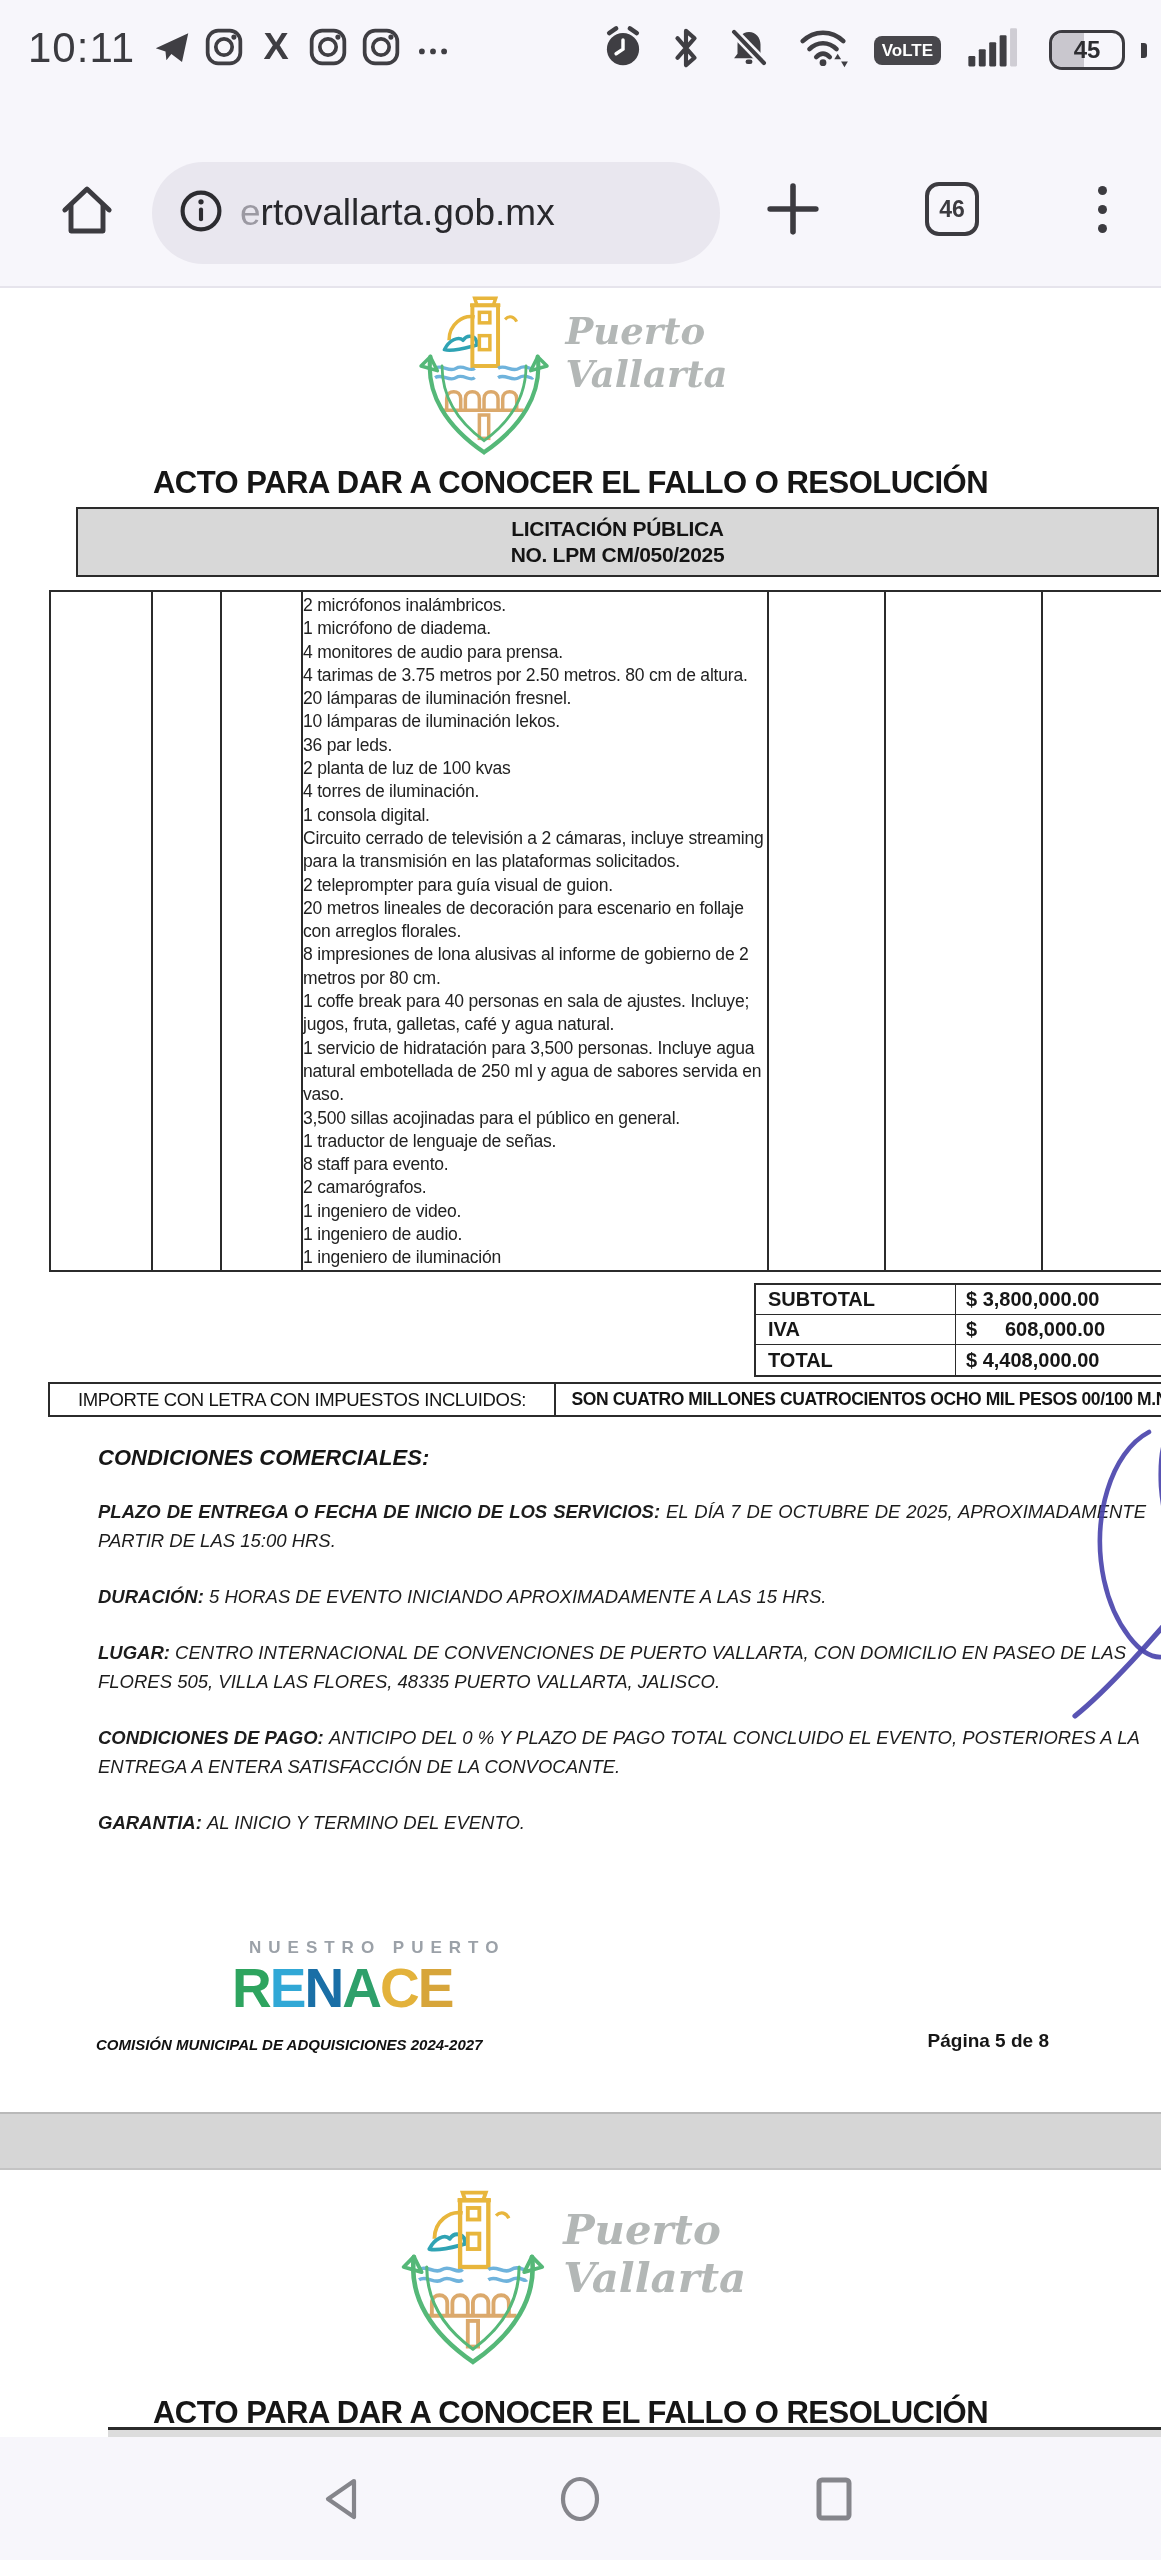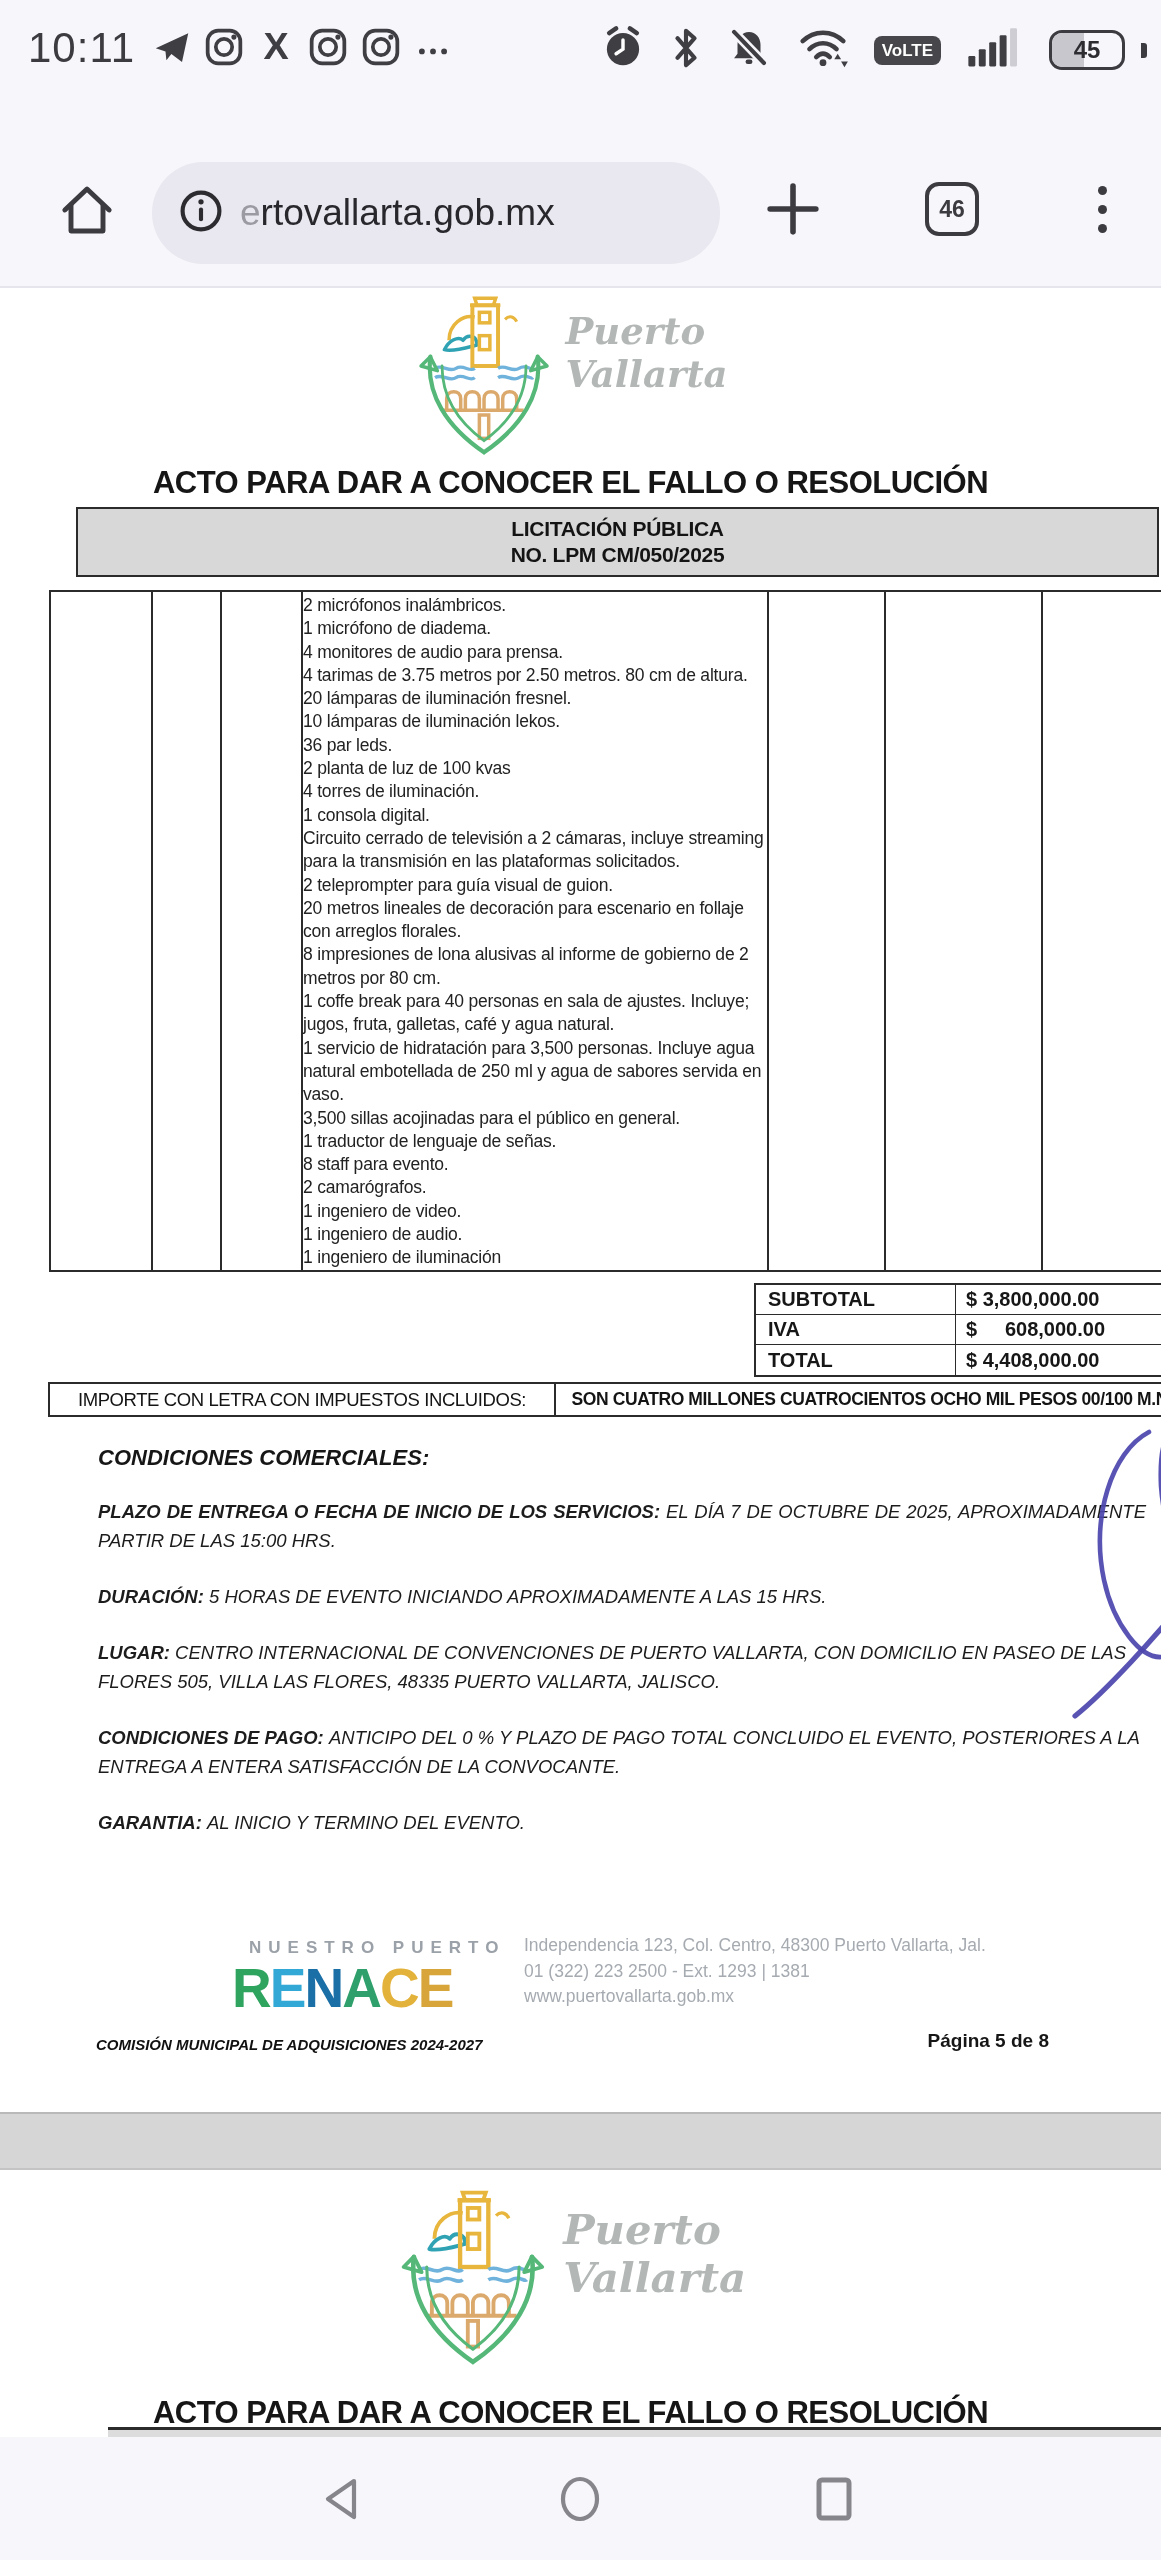--- a/index.html
+++ b/index.html
@@ -355,25 +355,20 @@
       <svg width="126" height="320" viewBox="0 0 126 320">
         <path d="M78 14 C40 34 20 100 33 162 C42 204 70 246 96 238 C116 231 120 204 112 174 C103 138 92 98 90 68 C89 46 90 26 98 16" fill="none" stroke="#4b45ad" stroke-width="4.6" stroke-linecap="round" opacity="0.92"></path>
         <path d="M96 36 C102 46 110 52 120 54" fill="none" stroke="#4b45ad" stroke-width="4" stroke-linecap="round" opacity="0.92"></path>
         <path d="M96 112 L112 134 L126 116" fill="none" stroke="#4b45ad" stroke-width="4.6" stroke-linecap="round" stroke-linejoin="round" opacity="0.92"></path>
         <path d="M4 298 C34 274 84 220 124 170" fill="none" stroke="#4b45ad" stroke-width="5.2" stroke-linecap="round" opacity="0.92"></path>
       </svg>
     </span>
 
     <div class="footer-brand-top">NUESTRO PUERTO</div>
     <div class="renace" id="renace-word"><span style="color: rgb(46, 164, 95);">R</span><span style="color: rgb(49, 168, 214);">E</span><span style="color: rgb(26, 111, 166);">N</span><span style="color: rgb(47, 160, 107);">A</span><span style="color: rgb(227, 178, 59);">C</span><span style="color: rgb(215, 165, 58);">E</span></div>
-    <div class="footer-address">
-      <div>Independencia 123, Col. Centro, 48300 Puerto Vallarta, Jal.</div>
-      <div>01 (322) 223 2500 - Ext. 1293 | 1381</div>
-      <div>www.puertovallarta.gob.mx</div>
-    </div>
     <div class="footer-commission">COMISIÓN MUNICIPAL DE ADQUISICIONES 2024-2027</div>
     <div class="footer-page">Página 5 de 8</div>
   </div>
 
   <div id="page-sep"></div>
 
   <div class="page" id="page6">
     <div class="pv-logo" id="logo6">
       <span>
         <svg width="140" height="168" viewBox="0 0 120 144">

